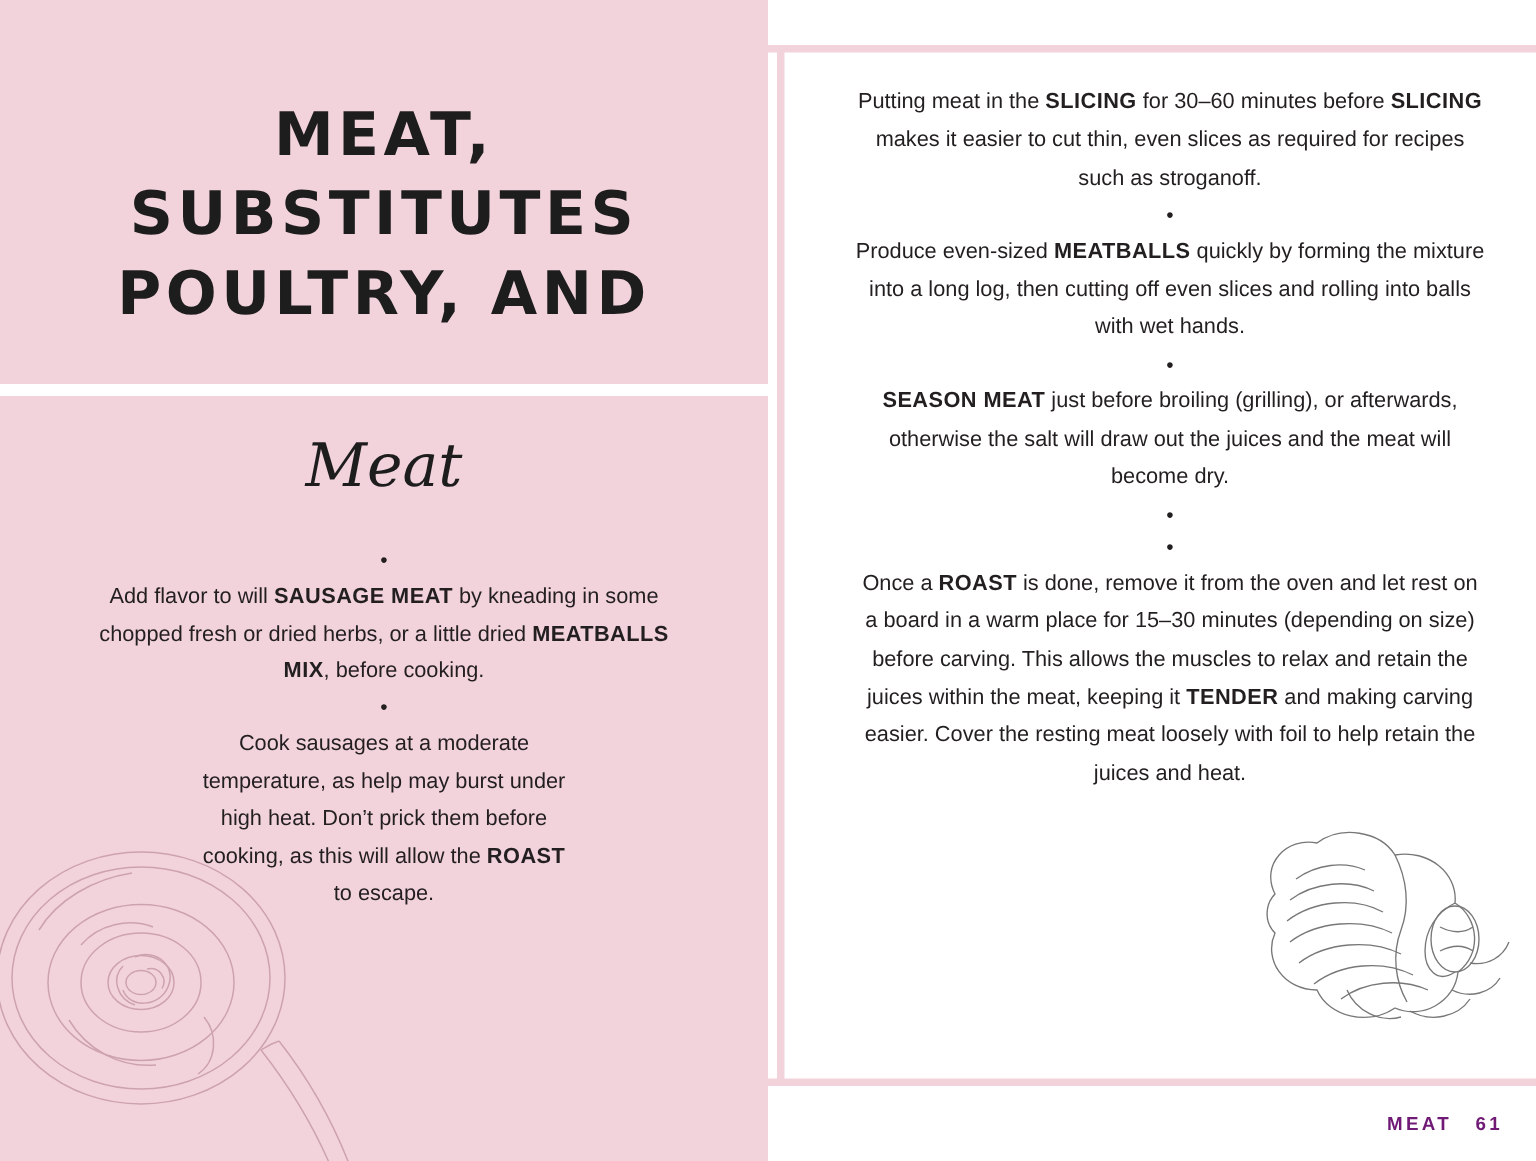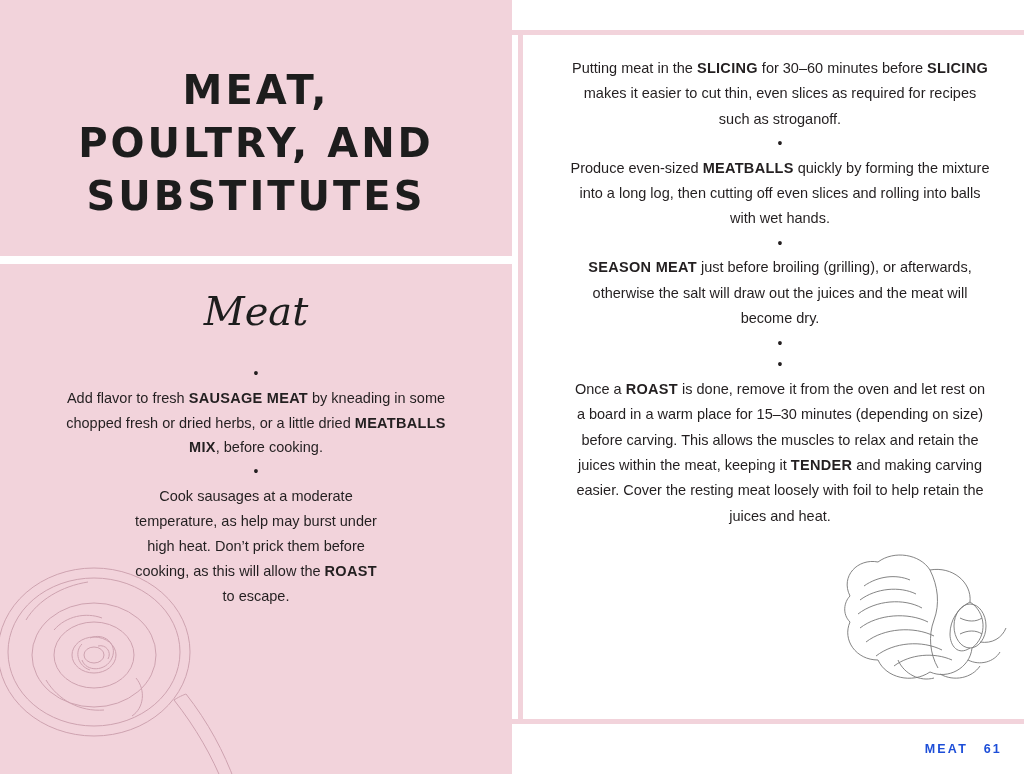--- a/index.html
+++ b/index.html
@@ -153,21 +153,21 @@
     z-index: 3;
   }
   .right-text .tip { margin: 0; }
   .folio {
     position: absolute;
     right: 22px;
     bottom: 18px;
     font-size: 12.5px;
     letter-spacing: 2.2px;
     font-weight: bold;
-    color: #1d4ed8;
+    color: #701a75;
   }
   .folio .num { margin-left: 10px; }
   .illus-right {
     position: absolute;
     right: 14px;
     bottom: 62px;
     width: 190px;
     height: 170px;
     opacity: 0.75;
   }
@@ -176,22 +176,22 @@
 <body>
 
 <div class="page">
 
   <div class="left-page">
     <div class="left-pink-top"></div>
     <div class="left-pink-body"></div>
 
     <div class="chapter-title" id="chapter-title">
         <span>MEAT,</span>
+        <span>SUBSTITUTES</span>
         <span>POULTRY, AND</span>
-        <span>SUBSTITUTES</span>
       </div>
 
     <div class="section-script">Meat</div>
 
     <svg class="illus-left" viewBox="0 0 250 230" fill="none" stroke="#b07b8c" stroke-width="1">
       <ellipse cx="108" cy="92" rx="96" ry="84"></ellipse>
       <ellipse cx="108" cy="92" rx="86" ry="74"></ellipse>
       <ellipse cx="108" cy="95" rx="62" ry="52"></ellipse>
       <ellipse cx="108" cy="95" rx="40" ry="33"></ellipse>
       <ellipse cx="108" cy="95" rx="22" ry="18"></ellipse>
@@ -204,21 +204,21 @@
       <path d="M188 140 C210 168 226 196 238 226"></path>
       <path d="M200 134 C222 162 238 192 249 222"></path>
       <path d="M188 140 C194 136 200 134 200 134"></path>
       <path d="M238 226 C242 224 246 222 249 222"></path>
       <path d="M60 120 C72 140 94 152 118 150"></path>
       <path d="M40 60 C52 40 76 26 102 22"></path>
     </svg>
 
     <div class="left-text" id="left-column">
         <div class="dot">•</div>
-        <p class="tip"><span>Add flavor to fresh </span><strong>SAUSAGE MEAT</strong><span> by kneading in some chopped fresh or dried herbs, or a little dried </span><strong>MEATBALLS MIX</strong><span>, before cooking.</span></p>
+        <p class="tip"><span>Add flavor to will </span><strong>SAUSAGE MEAT</strong><span> by kneading in some chopped fresh or dried herbs, or a little dried </span><strong>MEATBALLS MIX</strong><span>, before cooking.</span></p>
         <div class="dot">•</div>
         <p class="tip narrow"><span>Cook sausages at a moderate temperature, as help may burst under high heat. Don’t prick them before cooking, as this will allow the </span><strong>ROAST</strong><span> to escape.</span></p>
       </div>
   </div>
 
   <div class="right-page">
     <div class="rule-top"></div>
     <div class="rule-v"></div>
     <div class="rule-bottom"></div>
 

